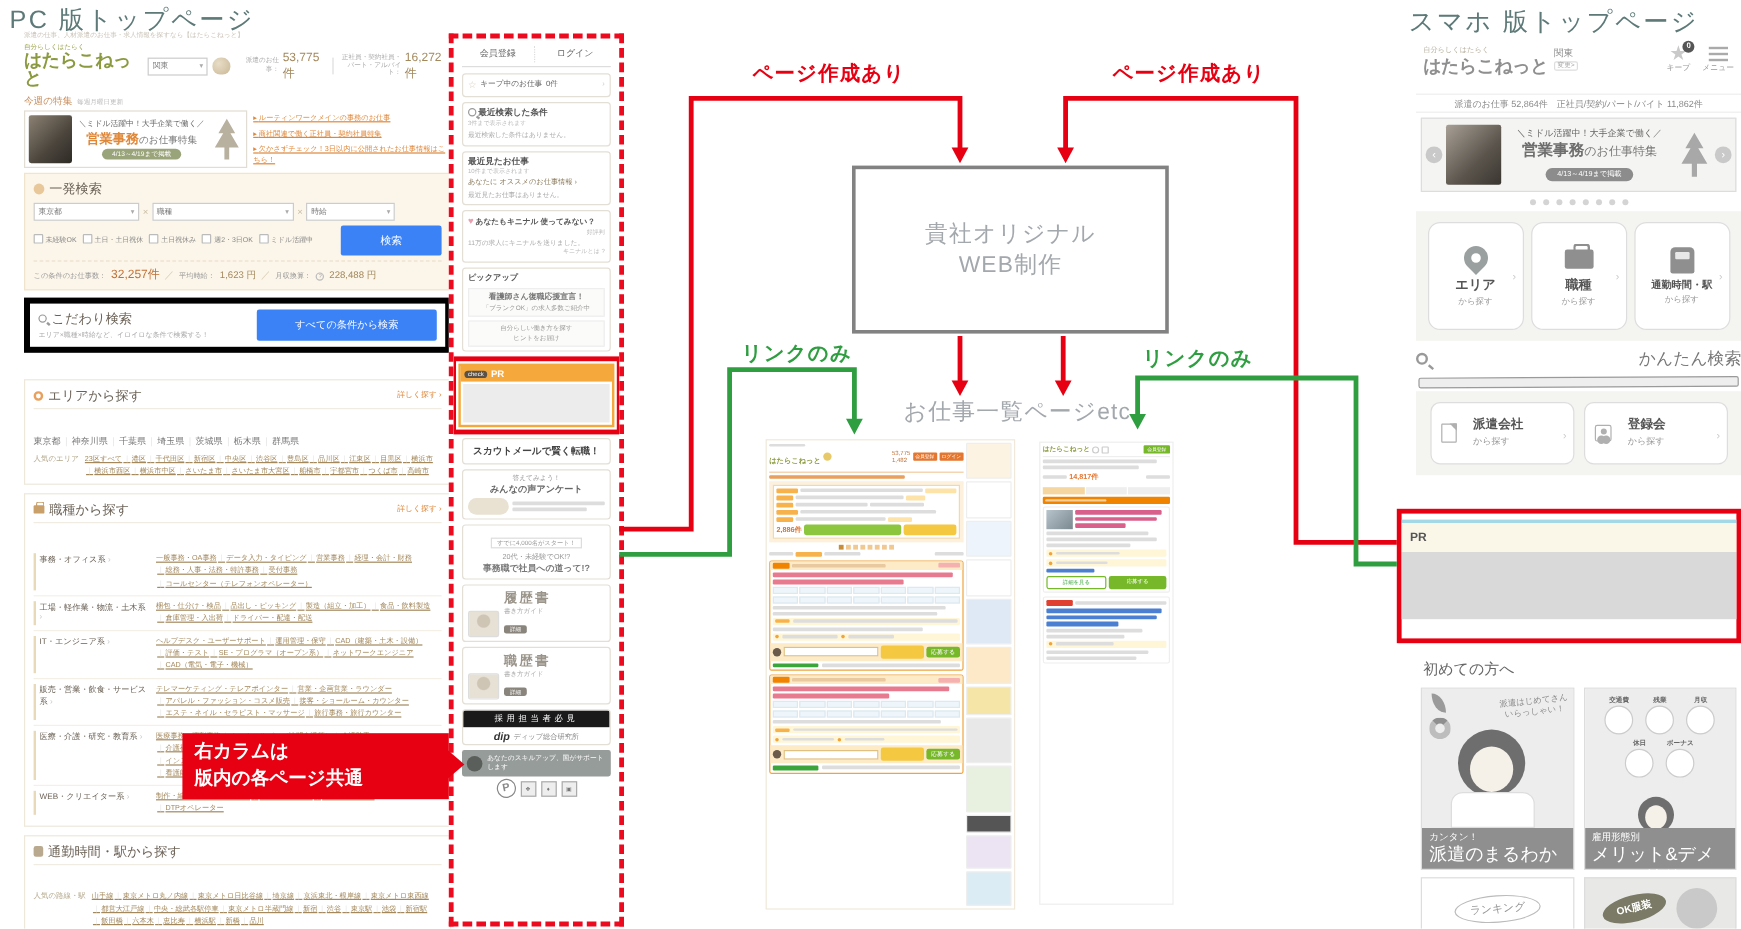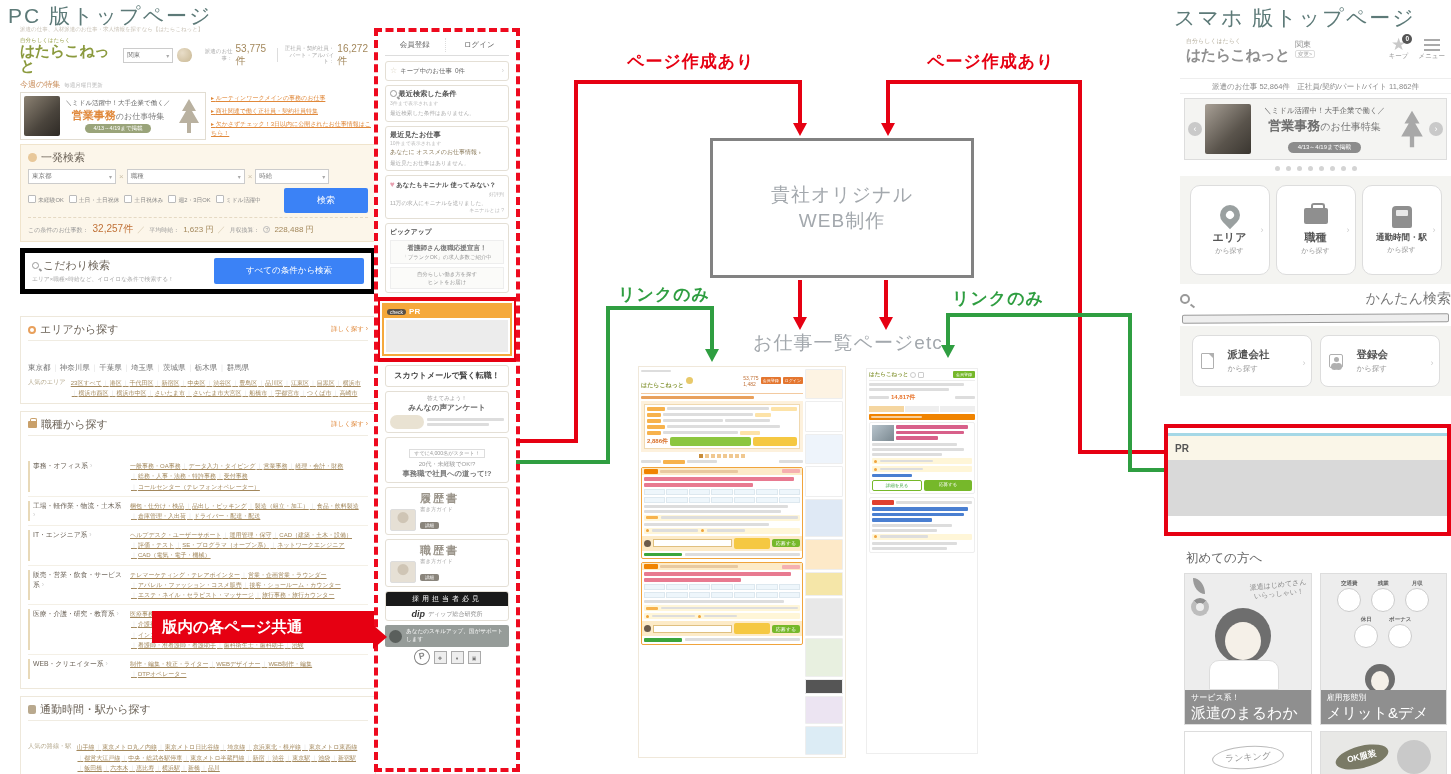--- a/index.html
+++ b/index.html
@@ -416,20 +416,21 @@
         <div class="kw-btn"></div>
         <div style="flex:1">
           <div class="plabel" style="font-size:6.8px;color:#888">人気のキーワード</div>
           <div class="lnks"><span class="lnk">試験監督</span><span class="lnk">短期</span><span class="lnk">日払い</span><span class="lnk">在宅</span><span class="lnk">単発</span><span class="lnk">正社員</span><span class="lnk">扶養内</span><span class="lnk">採用予定あり</span></div>
         </div>
       </div>
     </div>
   </div>
 
   <div id="callout" class="abs">
+    <div>右カラムは</div>
     <div>版内の各ページ共通</div>
   </div>
 
   <div id="sidebar" class="abs">
     <div class="sb-tabs">
       <span class="sb-tab">会員登録</span>
       <span class="sb-tab">ログイン</span>
     </div>
 
     <div class="sbx keep-row">
@@ -922,21 +923,21 @@
     <div class="sp-cards">
       <div class="sp-card">
         <div class="sc-img">
           <div class="hajimete"><span>派遣はじめてさん</span><br><span>いらっしゃい！</span></div>
           <div class="leaf"></div>
           <div class="donut"></div>
           <div class="girl"></div>
           <div class="girl-body"></div>
         </div>
         <div class="sc-cap">
-          <div class="c1">サービス系！</div>
+          <div class="c1">カンタン！</div>
           <div class="c2">派遣のまるわかりガイド</div>
         </div>
       </div>
       <div class="sp-card">
         <div class="sc-img">
           <div class="icochips">
               <span class="icochip">交通費</span>
               <span class="icochip">残業</span>
               <span class="icochip">月収</span>
               <span class="icochip">休日</span>

